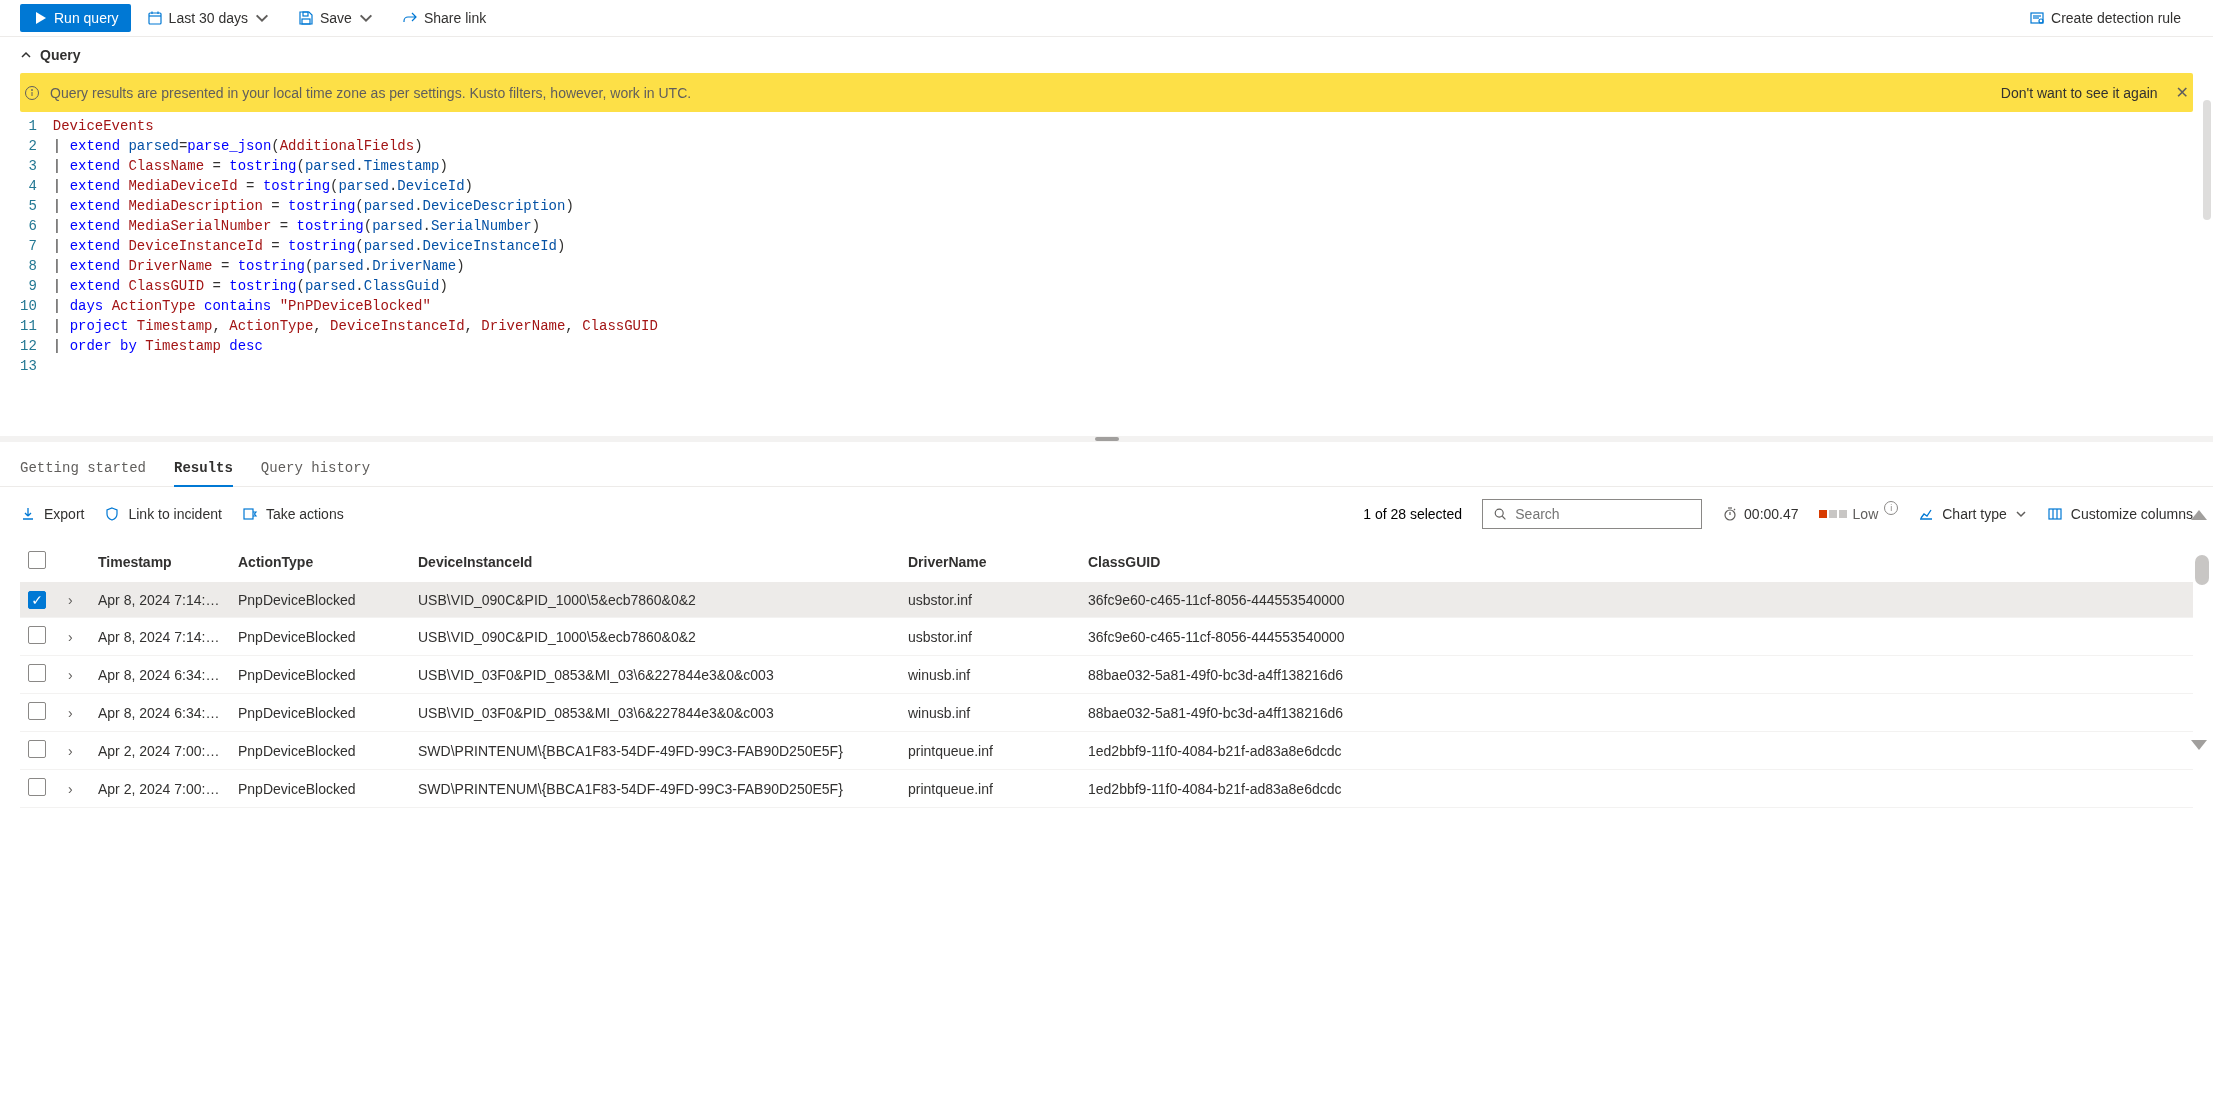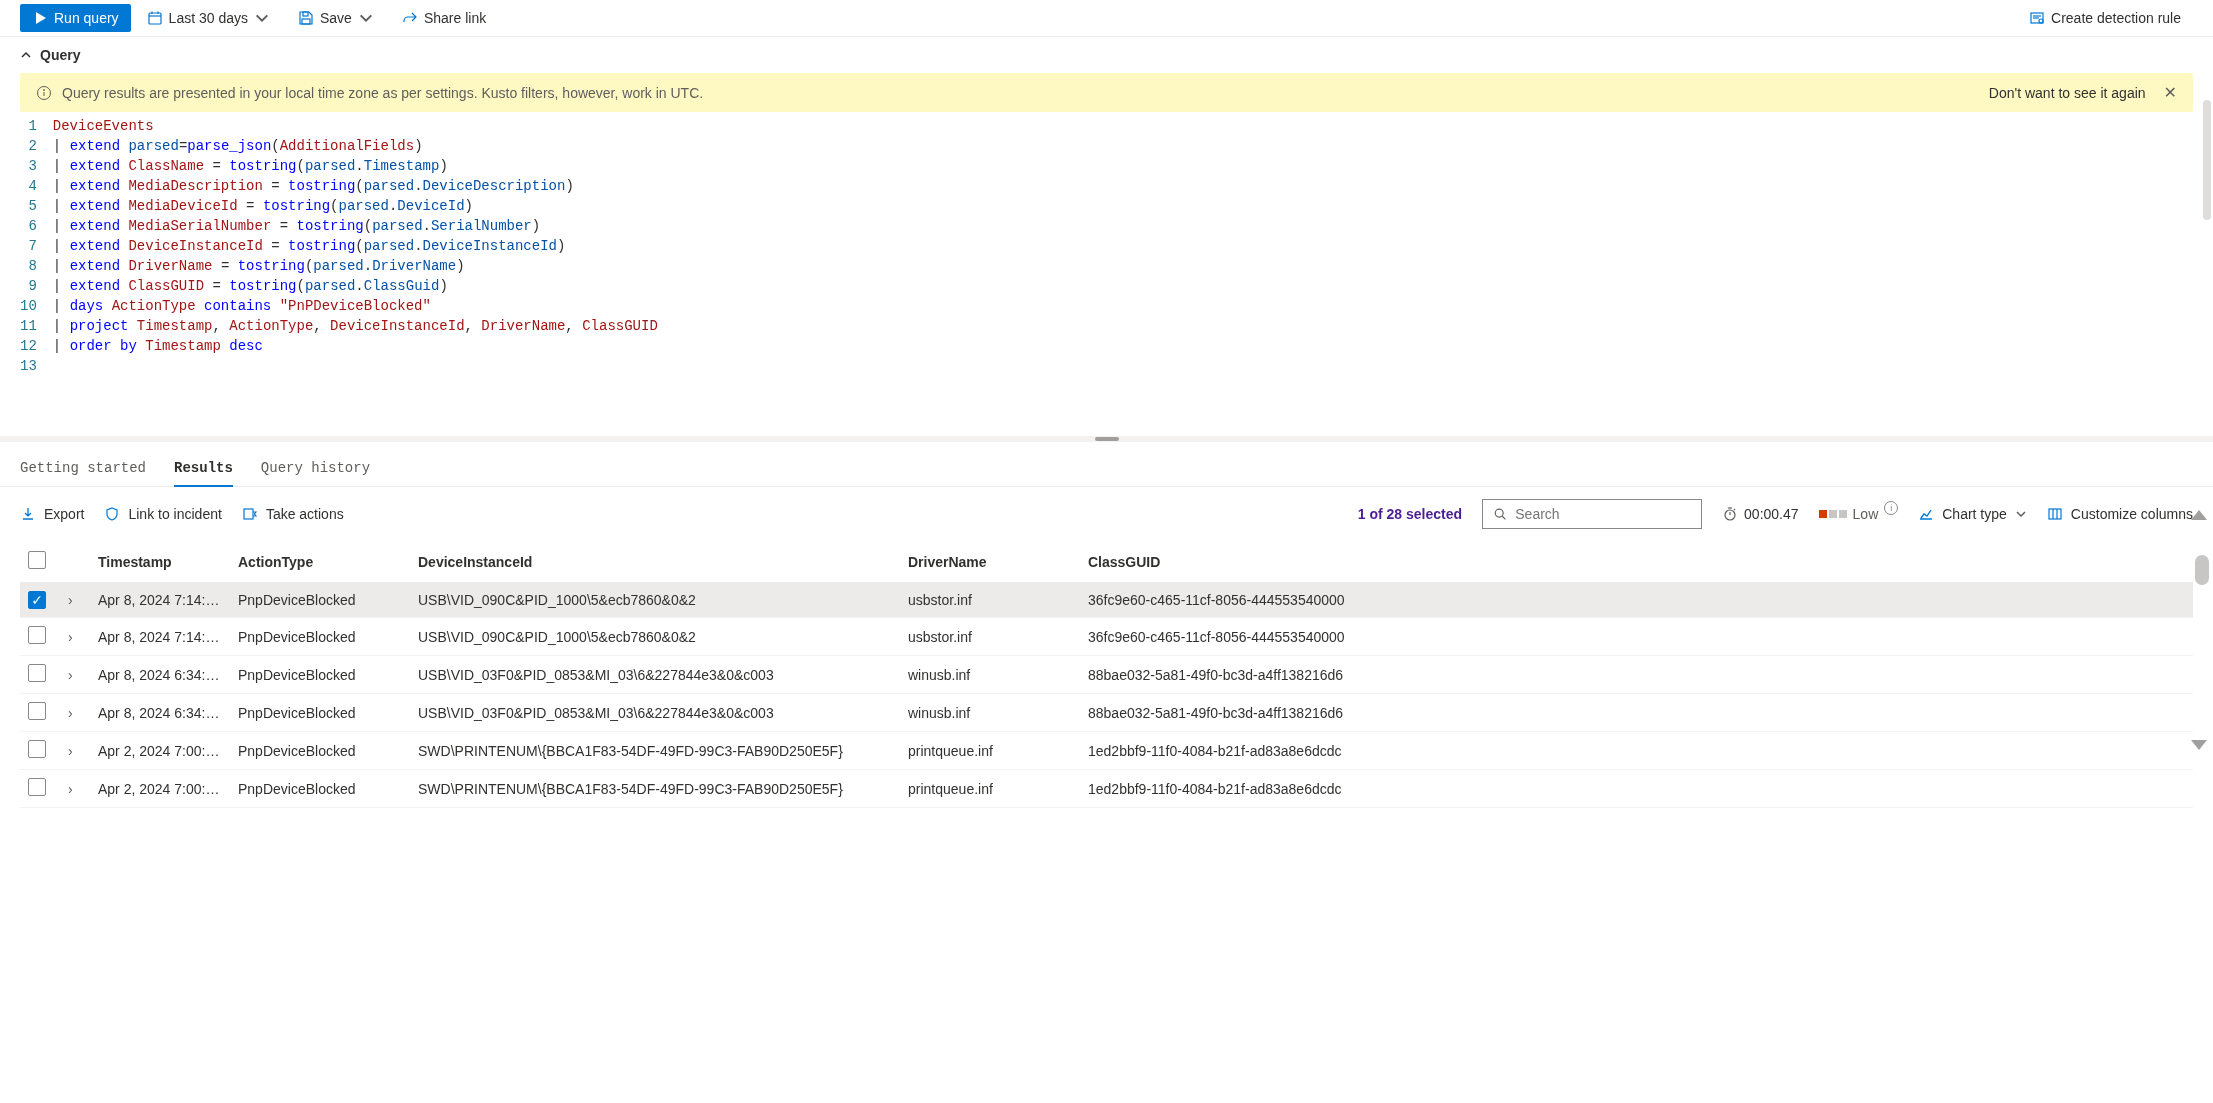--- a/index.html
+++ b/index.html
@@ -4,21 +4,21 @@
 <style>
 * { box-sizing: border-box; margin: 0; padding: 0; }
 body { font-family: "Segoe UI", -apple-system, sans-serif; font-size: 14px; color: #323130; background: #fff; overflow-x: hidden; }
 .toolbar { display: flex; align-items: center; padding: 4px 20px; border-bottom: 1px solid #edebe9; gap: 4px; }
 .btn { display: inline-flex; align-items: center; gap: 6px; padding: 6px 12px; border: none; background: transparent; cursor: pointer; font-size: 14px; color: #323130; border-radius: 2px; }
 .btn-primary { background: #0078d4; color: #fff; }
 .btn svg { width: 16px; height: 16px; }
 .spacer { flex: 1; }
 .section-header { display: flex; align-items: center; gap: 8px; padding: 10px 20px; font-weight: 600; }
 .chevron-small { width: 12px; height: 12px; }
-.info-bar { display: flex; align-items: center; justify-content: space-between; background: #fef9c3; padding: 10px 16px; margin: 0 20px 4px 20px; border-radius: 2px; }
+.info-bar { display: flex; align-items: center; justify-content: space-between; background: #fde047; padding: 10px 4px; margin: 0 20px 4px 20px; border-radius: 2px; }
 .info-left { display: flex; align-items: center; gap: 10px; color: #605e5c; }
 .info-right { display: flex; align-items: center; gap: 18px; }
 .info-link { color: #323130; font-weight: 400; cursor: pointer; }
 .close-x { cursor: pointer; color: #605e5c; font-size: 16px; }
 .editor { display: flex; padding: 0 20px; font-family: Consolas, "Courier New", monospace; font-size: 14px; line-height: 20px; }
 .gutter { text-align: right; padding-right: 16px; color: #237893; user-select: none; }
 .gutter div { height: 20px; }
 .code { flex: 1; }
 .code-line { height: 20px; white-space: pre; }
 .k-pipe { color: #323130; }
@@ -35,21 +35,21 @@
 .splitter { height: 6px; background: #f3f2f1; margin-top: 60px; position: relative; }
 .splitter::after { content: ""; position: absolute; left: 50%; top: 1px; width: 24px; height: 4px; background: #a19f9d; transform: translateX(-50%); border-radius: 2px; }
 .tabs { display: flex; gap: 28px; padding: 10px 20px 0 20px; border-bottom: 1px solid #edebe9; font-family: Liberation Mono, monospace; }
 .tab { padding: 8px 0 10px 0; cursor: pointer; color: #605e5c; position: relative; }
 .tab.active { color: #323130; font-weight: 600; }
 .tab.active::after { content: ""; position: absolute; bottom: -1px; left: 0; right: 0; height: 2px; background: #0078d4; }
 .actionbar { display: flex; align-items: center; padding: 12px 20px; gap: 20px; }
 .action-item { display: inline-flex; align-items: center; gap: 8px; cursor: pointer; color: #323130; }
 .search-box { display: flex; align-items: center; border: 1px solid #8a8886; padding: 6px 10px; gap: 8px; width: 220px; }
 .search-box input { border: none; outline: none; font-size: 14px; width: 100%; }
-.sel-text { color: #4c1d95; font-weight: bold; }
+.sel-text { color: #000000; }
 .timer { display: flex; align-items: center; gap: 6px; }
 .dots { display: flex; gap: 2px; }
 .dot { width: 8px; height: 8px; }
 .low-sev { display: flex; align-items: center; gap: 6px; color: #605e5c; }
 .info-circle-sm { width: 14px; height: 14px; border: 1px solid #8a8886; border-radius: 50%; display: inline-flex; align-items: center; justify-content: center; font-size: 9px; color: #8a8886; position: relative; top: -6px; }
 .table-wrap { padding: 0 20px; }
 table { width: 100%; border-collapse: collapse; }
 th { text-align: left; font-weight: 600; padding: 10px 8px; border-bottom: 1px solid #edebe9; color: #323130; }
 td { padding: 8px 8px; border-bottom: 1px solid #f3f2f1; white-space: nowrap; overflow: hidden; text-overflow: ellipsis; }
 tr.row.selected { background: #edebe9; }
@@ -155,22 +155,22 @@
       <div>9</div>
       <div>10</div>
       <div>11</div>
       <div>12</div>
       <div>13</div>
   </div>
   <div class="code">
     <div class="code-line"><span class="k-tbl">DeviceEvents</span></div>
     <div class="code-line"><span class="k-pipe">| </span><span class="k-kw">extend</span> <span class="k-parsed">parsed</span><span class="k-op">=</span><span class="k-fn">parse_json</span><span class="k-paren">(</span><span class="k-col">AdditionalFields</span><span class="k-paren">)</span></div>
     <div class="code-line"><span class="k-pipe">| </span><span class="k-kw">extend</span> <span class="k-col">ClassName</span> <span class="k-op">=</span> <span class="k-fn">tostring</span><span class="k-paren">(</span><span class="k-parsed">parsed</span><span class="k-dot">.</span><span class="k-field">Timestamp</span><span class="k-paren">)</span></div>
+    <div class="code-line"><span class="k-pipe">| </span><span class="k-kw">extend</span> <span class="k-col">MediaDeviceId</span> <span class="k-op">=</span> <span class="k-fn">tostring</span><span class="k-paren">(</span><span class="k-parsed">parsed</span><span class="k-dot">.</span><span class="k-field">DeviceId</span><span class="k-paren">)</span></div>
     <div class="code-line"><span class="k-pipe">| </span><span class="k-kw">extend</span> <span class="k-col">MediaDescription</span> <span class="k-op">=</span> <span class="k-fn">tostring</span><span class="k-paren">(</span><span class="k-parsed">parsed</span><span class="k-dot">.</span><span class="k-field">DeviceDescription</span><span class="k-paren">)</span></div>
-    <div class="code-line"><span class="k-pipe">| </span><span class="k-kw">extend</span> <span class="k-col">MediaDeviceId</span> <span class="k-op">=</span> <span class="k-fn">tostring</span><span class="k-paren">(</span><span class="k-parsed">parsed</span><span class="k-dot">.</span><span class="k-field">DeviceId</span><span class="k-paren">)</span></div>
     <div class="code-line"><span class="k-pipe">| </span><span class="k-kw">extend</span> <span class="k-col">MediaSerialNumber</span> <span class="k-op">=</span> <span class="k-fn">tostring</span><span class="k-paren">(</span><span class="k-parsed">parsed</span><span class="k-dot">.</span><span class="k-field">SerialNumber</span><span class="k-paren">)</span></div>
     <div class="code-line"><span class="k-pipe">| </span><span class="k-kw">extend</span> <span class="k-col">DeviceInstanceId</span> <span class="k-op">=</span> <span class="k-fn">tostring</span><span class="k-paren">(</span><span class="k-parsed">parsed</span><span class="k-dot">.</span><span class="k-field">DeviceInstanceId</span><span class="k-paren">)</span></div>
     <div class="code-line"><span class="k-pipe">| </span><span class="k-kw">extend</span> <span class="k-col">DriverName</span> <span class="k-op">=</span> <span class="k-fn">tostring</span><span class="k-paren">(</span><span class="k-parsed">parsed</span><span class="k-dot">.</span><span class="k-field">DriverName</span><span class="k-paren">)</span></div>
     <div class="code-line"><span class="k-pipe">| </span><span class="k-kw">extend</span> <span class="k-col">ClassGUID</span> <span class="k-op">=</span> <span class="k-fn">tostring</span><span class="k-paren">(</span><span class="k-parsed">parsed</span><span class="k-dot">.</span><span class="k-field">ClassGuid</span><span class="k-paren">)</span></div>
     <div class="code-line"><span class="k-pipe">| </span><span class="k-kw">days</span> <span class="k-col">ActionType</span> <span class="k-kw">contains</span> <span class="k-str">"PnPDeviceBlocked"</span></div>
     <div class="code-line"><span class="k-pipe">| </span><span class="k-kw">project</span> <span class="k-col">Timestamp</span>, <span class="k-col">ActionType</span>, <span class="k-col">DeviceInstanceId</span>, <span class="k-col">DriverName</span>, <span class="k-col">ClassGUID</span></div>
     <div class="code-line"><span class="k-pipe">| </span><span class="k-kw">order by</span> <span class="k-col">Timestamp</span> <span class="k-kw">desc</span></div>
     <div class="code-line"></div>
   </div>
 </div>

